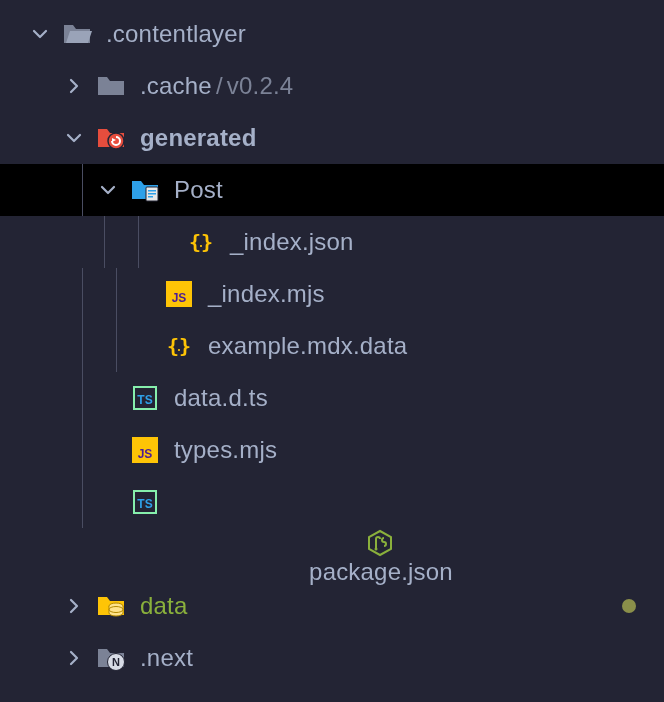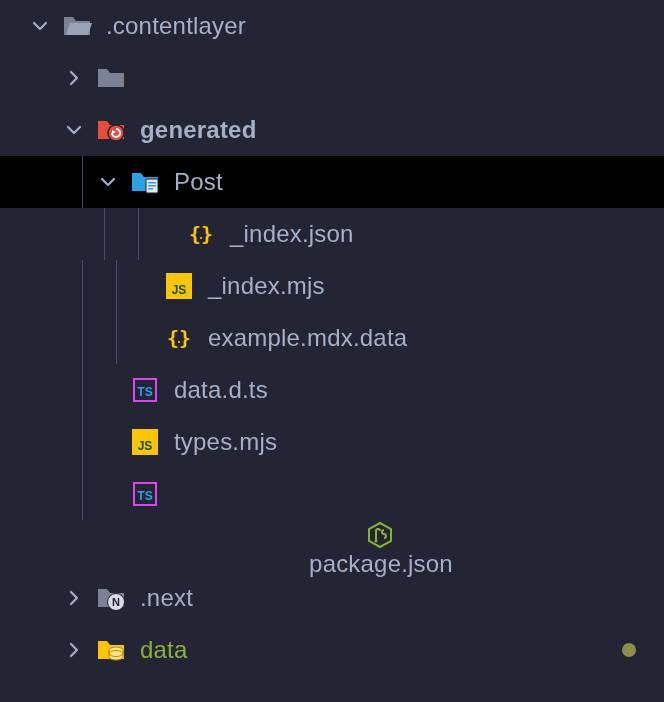--- a/index.html
+++ b/index.html
@@ -5,21 +5,21 @@
   * { box-sizing: border-box; margin: 0; padding: 0; }
   html, body {
     width: 664px;
     height: 702px;
     background: #232434;
     font-family: -apple-system, BlinkMacSystemFont, "Segoe UI", sans-serif;
     font-size: 24px;
     color: #a5b0c8;
     overflow: hidden;
   }
-  .tree { padding-top: 0; }
+  .tree { padding-top: 8px; }
   .row {
     display: flex;
     align-items: center;
     height: 52px;
     cursor: pointer;
     position: relative;
   }
   .row.selected {
     background: #000000;
   }
@@ -72,22 +72,22 @@
   
   .sq {
     width: 26px; height: 26px;
     display:flex;align-items:flex-end;justify-content:center;
     font-family: "Helvetica Neue", Arial, sans-serif;
     font-weight: 700;
     font-size: 12px;
     line-height: 1;
     padding-bottom: 3px;
   }
-  .sq.js { background:#fec406; color:#14532d; }
-  .sq.ts { border:2px solid #d946ef; color:#2ea0e8; background:transparent; width:24px; height:24px; padding-bottom:2px;}
+  .sq.js { background:#fec406; color:#4c1d95; }
+  .sq.ts { border:2px solid #86efac; color:#2ea0e8; background:transparent; width:24px; height:24px; padding-bottom:2px;}
 </style>
 </head>
 <body>
 
 <svg width="0" height="0" style="position:absolute">
   <defs>
     <g id="chev-down">
         <path d="M2 5 L8 11 L14 5" stroke="#a5b0c8" stroke-width="2.2" fill="none" stroke-linecap="round" stroke-linejoin="round"></path>
       </g>
     <g id="chev-right">
@@ -157,20 +157,23 @@
     <span class="arrow">
         <svg width="16" height="16">
           <use href="#chev-right"></use>
         </svg>
       </span>
     <span class="icon">
         <svg width="30" height="30" viewBox="0 0 30 30">
           <use href="#folder-closed"></use>
         </svg>
       </span>
+    <span class="label">
+      <span>.cache</span><span class="dimmed" style="margin:0 4px;">/</span><span class="dimmed">v0.2.4</span>
+    </span>
   </div>
 
   <div class="row" style="padding-left:64px;font-weight:bold;">
     <span class="arrow">
         <svg width="16" height="16">
           <use href="#chev-down"></use>
         </svg>
       </span>
     <span class="icon">
         <svg width="30" height="30" viewBox="0 0 30 30">
@@ -256,44 +259,44 @@
   </div>
 
   <div class="row" style="padding-left:98px;flex-direction:column;">
     <span class="spacer-arrow"></span>
     <span class="icon">
         <svg width="30" height="30" viewBox="0 0 30 30">
           <use href="#node-hex"></use>
         </svg>
       </span>
     <span class="label">package.json</span>
-  </div>
-
-  <div class="row" style="padding-left:64px;">
-    <span class="arrow">
-        <svg width="16" height="16">
-          <use href="#chev-right"></use>
-        </svg>
-      </span>
-    <span class="icon">
-        <svg width="30" height="30" viewBox="0 0 30 30">
-          <use href="#folder-next"></use>
-        </svg>
-      </span>
-    <span class="label">.next</span>
   </div>
 
   <div class="row" style="padding-left:64px;">
     <span class="arrow">
         <svg width="16" height="16">
           <use href="#chev-right"></use>
         </svg>
       </span>
     <span class="icon">
         <svg width="30" height="30" viewBox="0 0 30 30">
           <use href="#folder-data"></use>
         </svg>
       </span>
     <span class="label green-text">data</span>
     <span class="status-dot"></span>
   </div>
 
+  <div class="row" style="padding-left:64px;">
+    <span class="arrow">
+        <svg width="16" height="16">
+          <use href="#chev-right"></use>
+        </svg>
+      </span>
+    <span class="icon">
+        <svg width="30" height="30" viewBox="0 0 30 30">
+          <use href="#folder-next"></use>
+        </svg>
+      </span>
+    <span class="label">.next</span>
+  </div>
+
 </div>
 
 </body></html>

